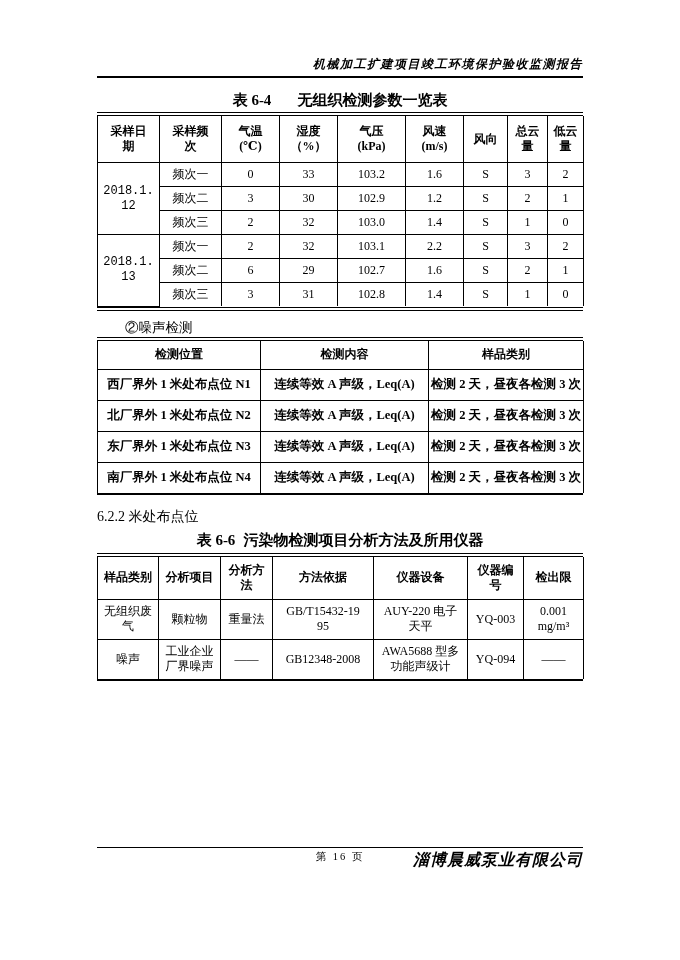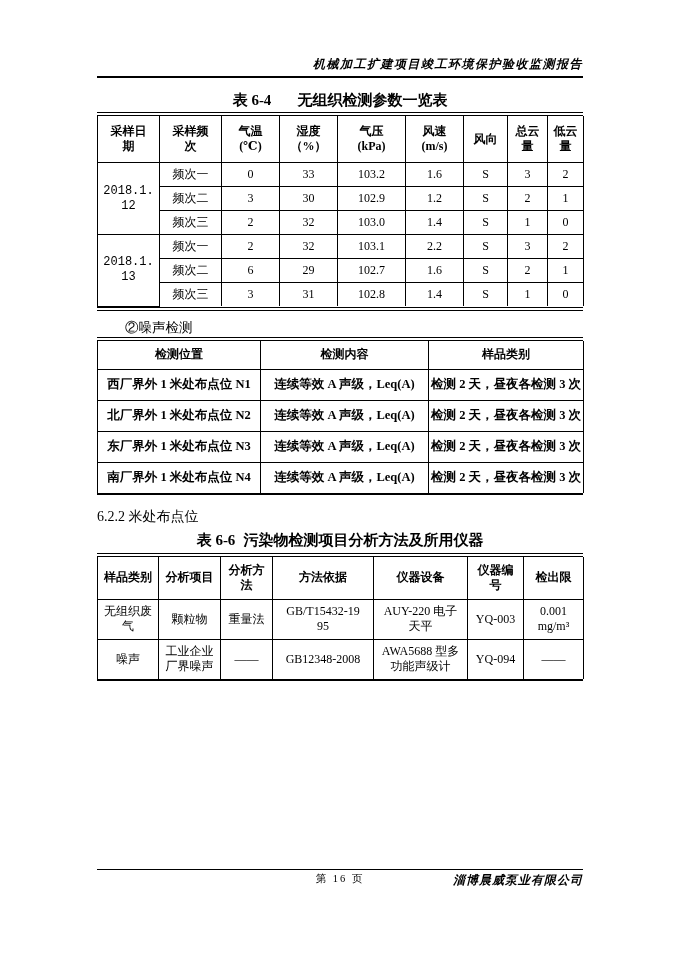--- a/index.html
+++ b/index.html
@@ -52,30 +52,30 @@
   .t65 td { font-size:12.5px; }
   .t66 th { height:40px; }
   .t66 td { height:37px; }
 
   
   .sec-noise { font-size:13.5px; margin-top:8px; text-indent:28px; }
   .sec-622 { font-size:14px; margin-top:13px; }
 
   
   .page-footer {
-    position:absolute; left:97px; top:869px; width:486px;
+    position:absolute; left:97px; top:847px; width:486px;
     border-top:1px solid #000; height:24px;
   }
   .page-footer .page-num {
     position:absolute; left:0; right:0; top:2px;
     text-align:center; font-size:10.5px; letter-spacing:2px;
   }
   .page-footer .company {
     position:absolute; right:0; top:2px;
-    font-size:12px; font-weight:bold; font-style:italic; letter-spacing:1px;
+    font-size:16px; font-weight:bold; font-style:italic; letter-spacing:1px;
   }
 </style>
 </head>
 <body>
 
 <div class="content">
 
   <div class="page-header">
     <span>机械加工扩建项目</span>
     <span>竣工环境保护验收监测报告</span>

